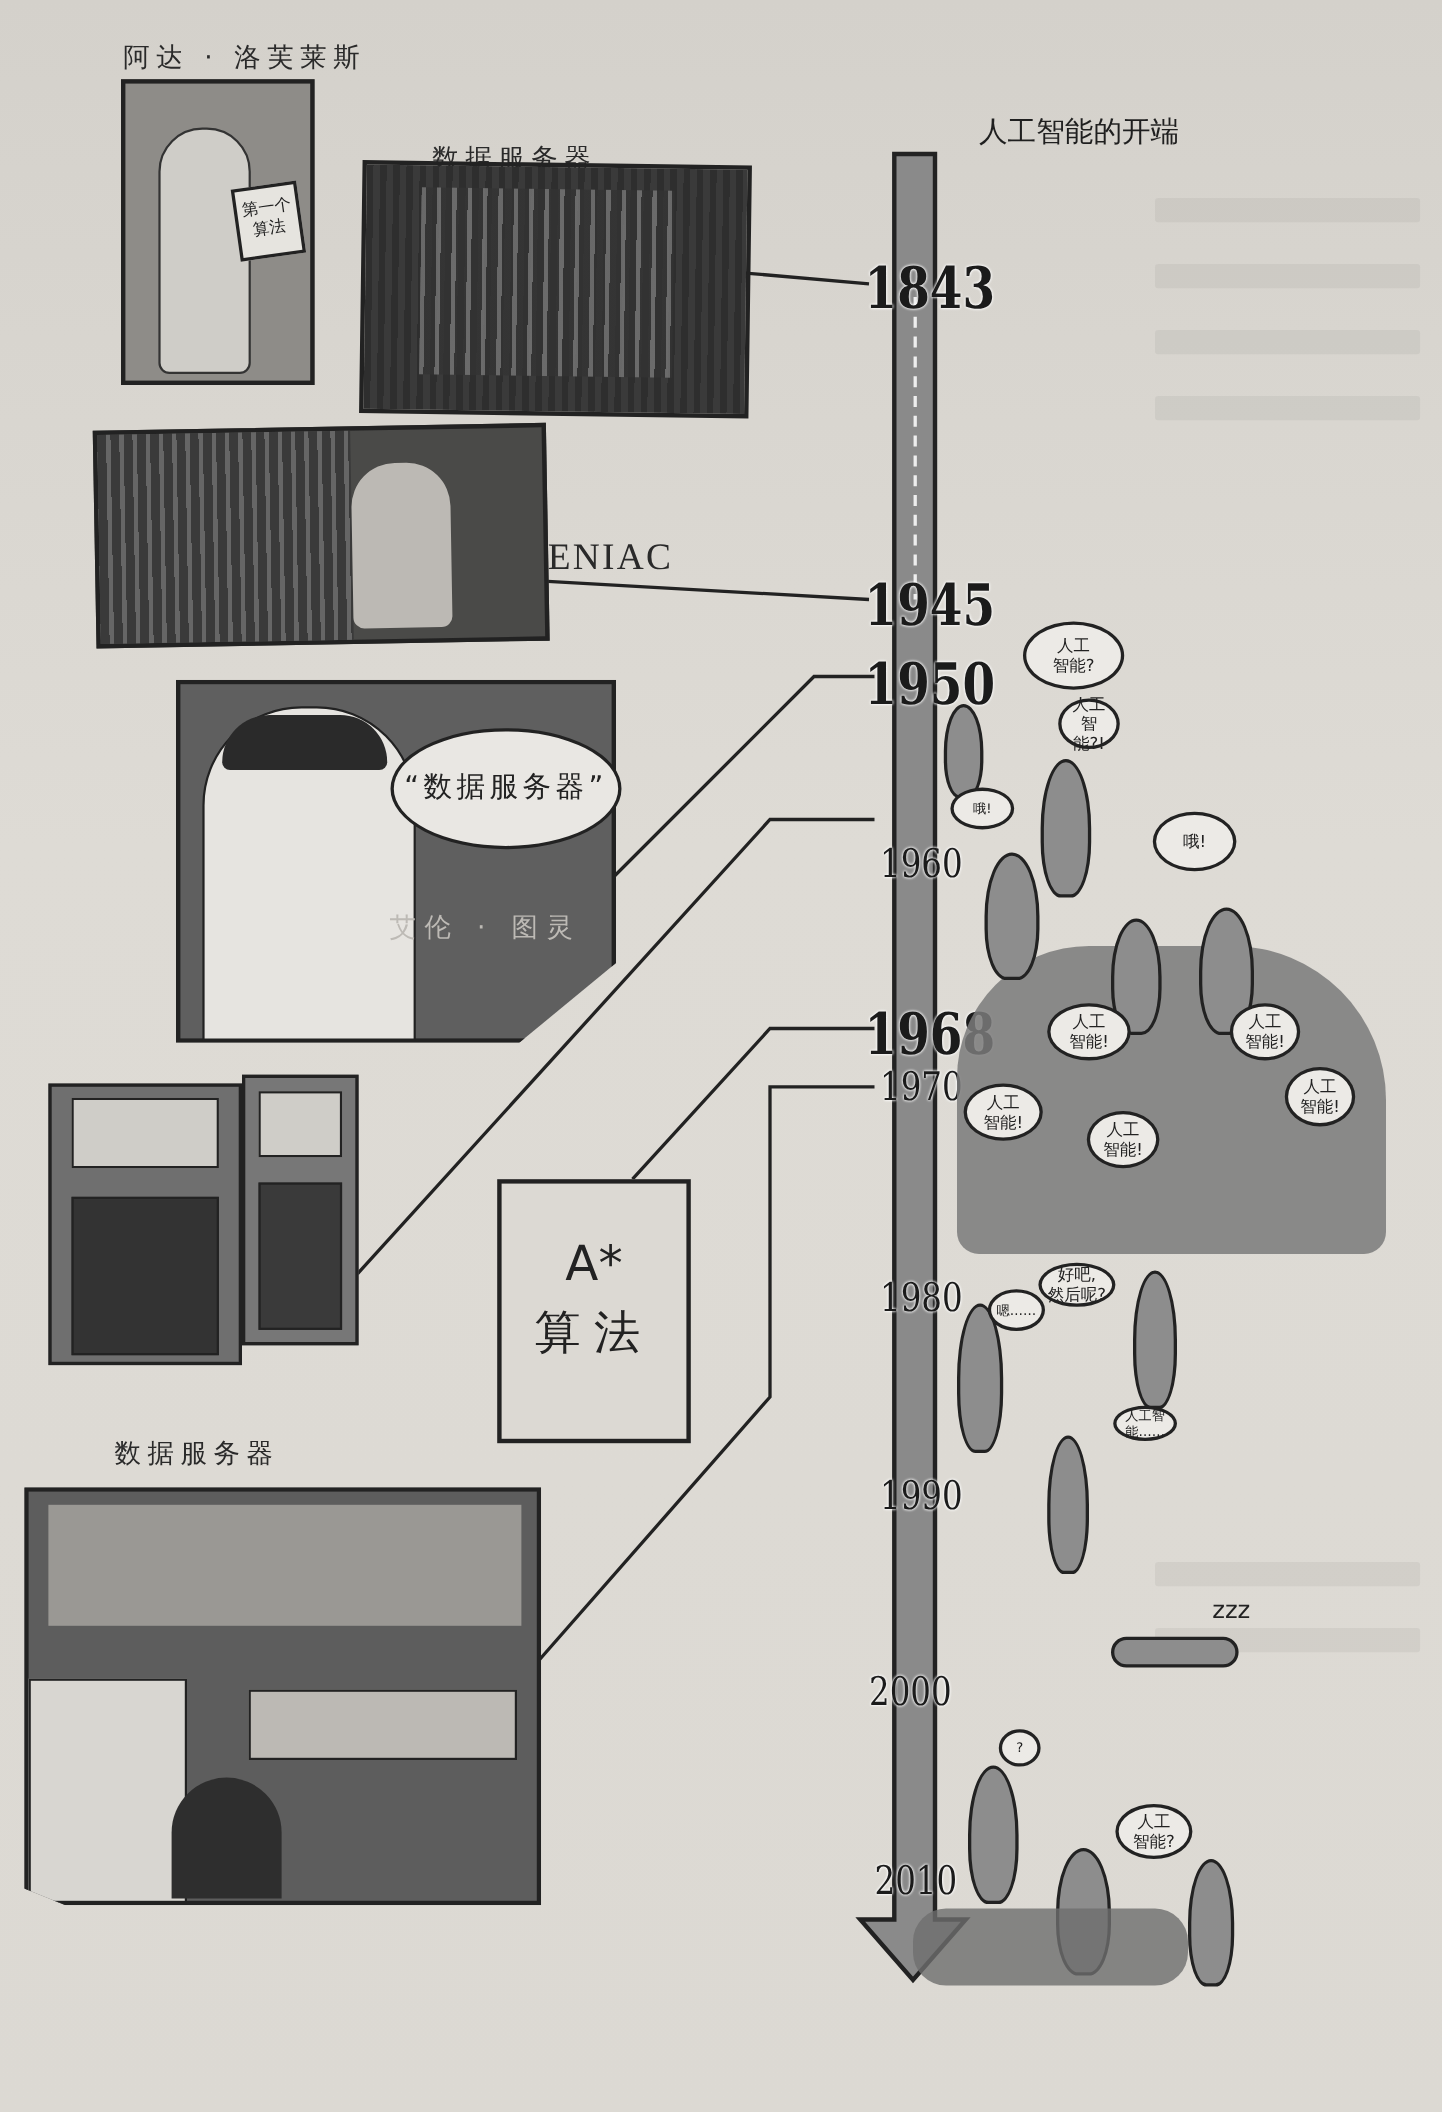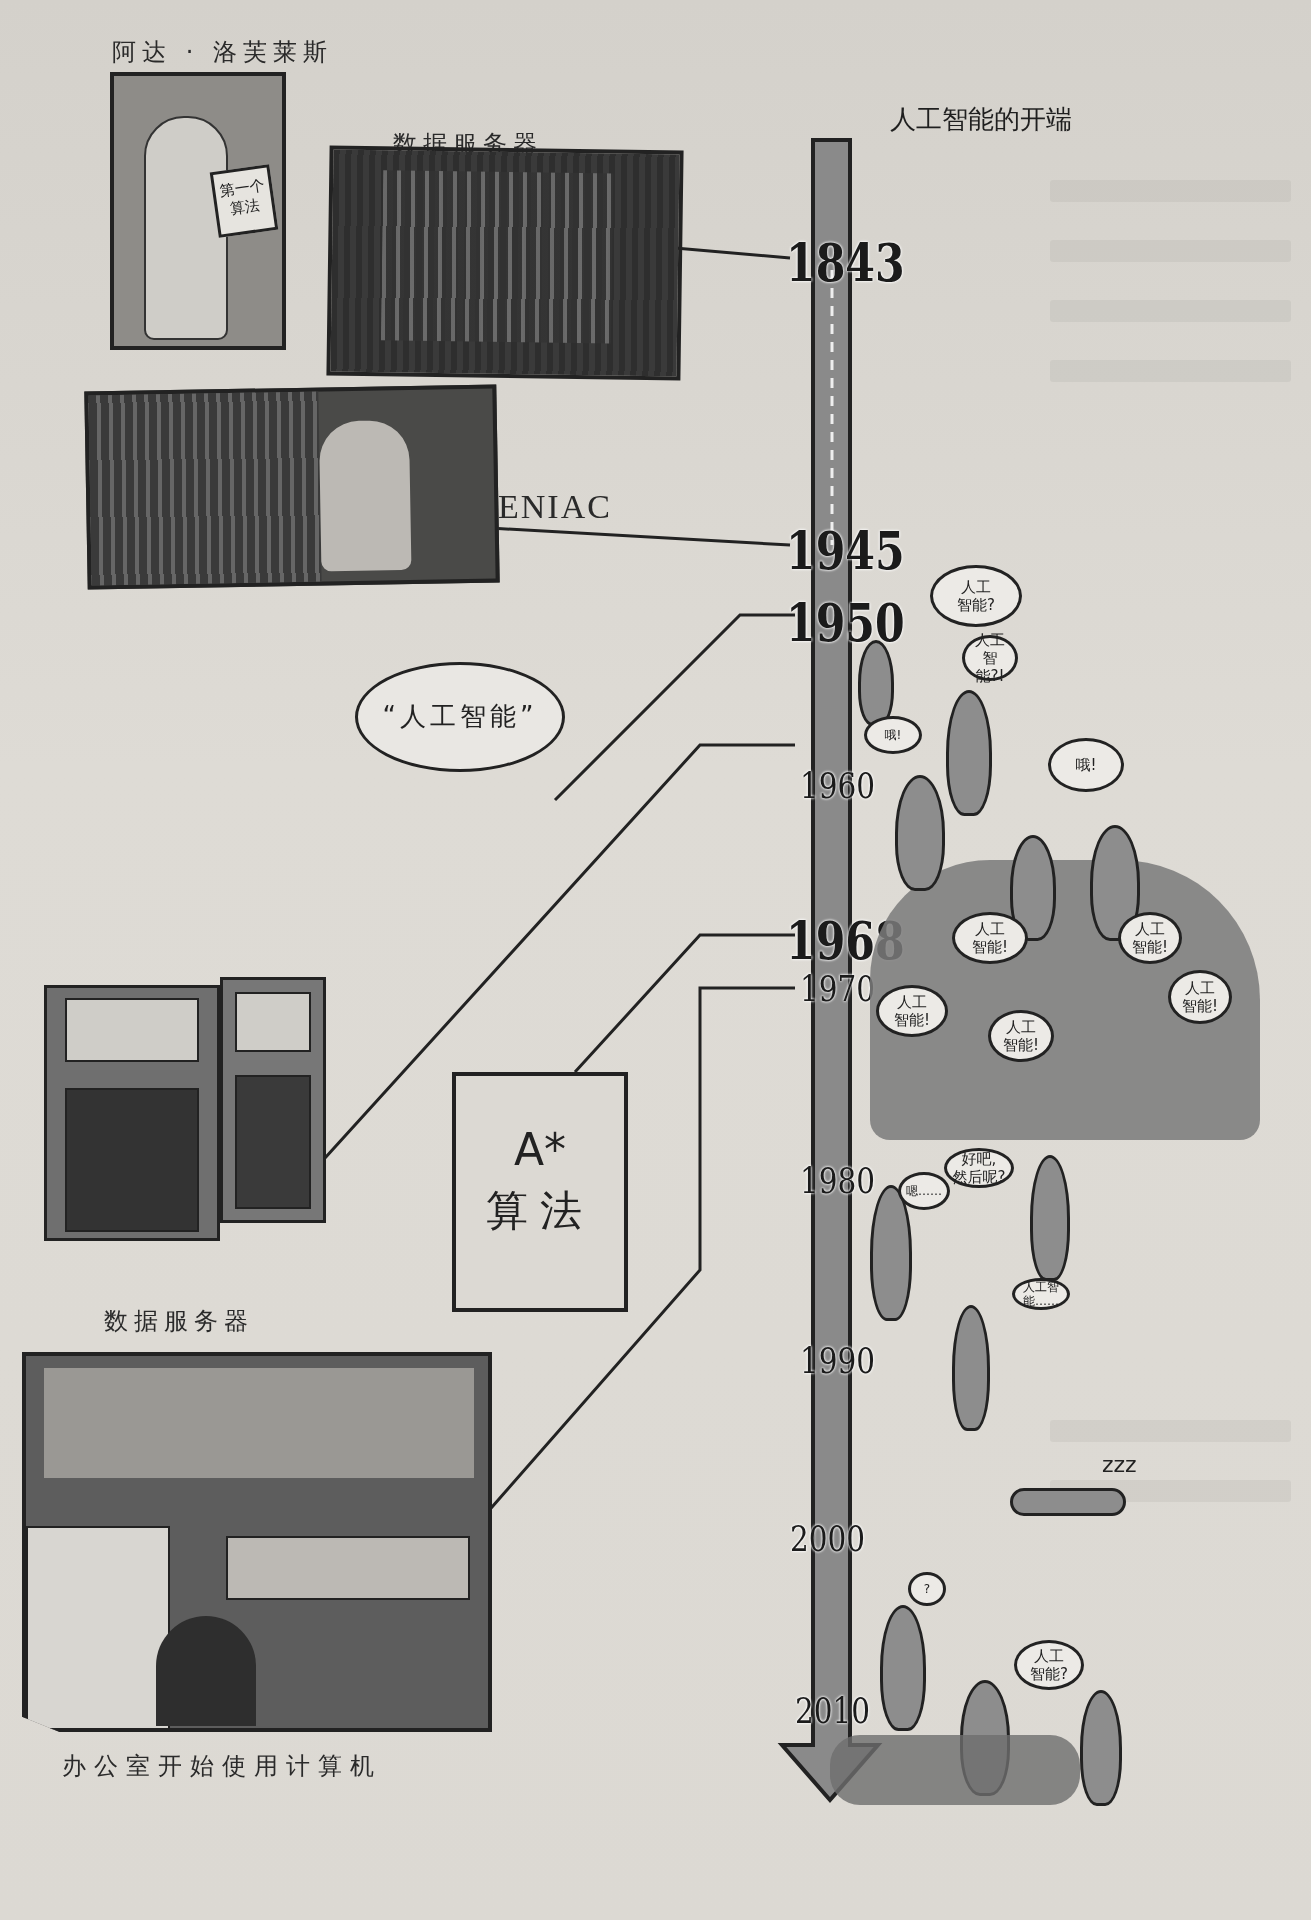--- a/index.html
+++ b/index.html
@@ -59,22 +59,27 @@
   <div class="panel dark" style="left:328px;top:148px;width:346px;height:222px;transform:rotate(0.8deg);">
     <div style="position:absolute;left:50px;top:20px;width:230px;height:170px;background:repeating-linear-gradient(90deg,#777 0 4px,#333 4px 14px);opacity:.8;"></div>
   </div>
 
   <div class="panel dark" style="left:86px;top:388px;width:404px;height:190px;transform:rotate(-1deg);background:#4a4a48;">
     <div style="position:absolute;left:0;top:0;width:230px;height:190px;background:repeating-linear-gradient(90deg,#3a3a3a 0 8px,#666 8px 12px);"></div>
     <div style="position:absolute;left:230px;top:30px;width:90px;height:150px;background:#bcb9b4;border-radius:40px 40px 10px 10px;"></div>
   </div>
   <div class="label" style="left:498px;top:488px;font-size:34px;letter-spacing:2px;font-family:Liberation Serif, serif;">ENIAC</div>
 
+  <div class="panel" style="left:160px;top:618px;width:392px;height:322px;background:#5f5f5f;clip-path:polygon(0 0,100% 0,100% 78%,78% 100%,0 100%);">
+    <div style="position:absolute;left:20px;top:20px;width:190px;height:300px;background:#e6e4e0;border-radius:90px 90px 0 0;border:2px solid #222;"></div>
+    <div style="position:absolute;left:38px;top:28px;width:150px;height:50px;background:#2a2a2a;border-radius:60px 60px 10px 10px;"></div>
+    <div style="position:absolute;left:190px;top:205px;font-size:24px;letter-spacing:8px;color:#bdbab5;">艾伦 · 图灵</div>
+  </div>
   <div class="bubble" style="left:355px;top:662px;width:210px;height:110px;font-size:26px;letter-spacing:4px;background:#e9e7e3;">
-    <span>“人工智能”</span>
+    <span>“数据服务器”</span>
   </div>
 
   <div style="position:absolute;left:44px;top:985px;width:280px;height:250px;">
     <div style="position:absolute;left:0;top:0;width:170px;height:250px;background:#6f6f6f;border:3px solid #222;">
       <div style="position:absolute;left:18px;top:10px;width:130px;height:60px;background:#cfcdc8;border:2px solid #222;"></div>
       <div style="position:absolute;left:18px;top:100px;width:130px;height:140px;background:#333;border:2px solid #222;"></div>
     </div>
     <div style="position:absolute;left:176px;top:-8px;width:100px;height:240px;background:#777;border:3px solid #222;">
       <div style="position:absolute;left:12px;top:12px;width:72px;height:56px;background:#cfcdc8;border:2px solid #222;"></div>
       <div style="position:absolute;left:12px;top:95px;width:72px;height:130px;background:#3a3a3a;border:2px solid #222;"></div>
@@ -86,21 +91,20 @@
     <div style="margin-top:48px;font-size:44px;font-family:'DejaVu Sans',sans-serif;">A*</div>
     <div style="margin-top:8px;font-size:42px;letter-spacing:12px;">算法</div>
   </div>
 
   <div class="panel" style="left:22px;top:1352px;width:462px;height:372px;background:#5d5d5d;clip-path:polygon(0 0,100% 0,100% 100%,8% 100%,0 96%);">
     <div style="position:absolute;left:18px;top:12px;width:430px;height:110px;background:#9a9894;"></div>
     <div style="position:absolute;left:0;top:170px;width:140px;height:200px;background:#d8d6d1;border:2px solid #222;"></div>
     <div style="position:absolute;left:200px;top:180px;width:240px;height:60px;background:#bcb9b4;border:2px solid #222;"></div>
     <div style="position:absolute;left:130px;top:260px;width:100px;height:110px;background:#2e2e2e;border-radius:50px 50px 0 0;"></div>
   </div>
-  <div class="label" style="left:62px;top:1750px;font-size:24px;letter-spacing:8px;">办公室开始使用计算机</div>
 
   <div class="year big" style="left:786px;top:232px;">1843</div>
   <div class="year big" style="left:786px;top:520px;">1945</div>
   <div class="year big" style="left:786px;top:592px;">1950</div>
   <div class="year small" style="left:800px;top:765px;">1960</div>
   <div class="year big" style="left:786px;top:910px;">1968</div>
   <div class="year small" style="left:800px;top:968px;">1970</div>
   <div class="year small" style="left:800px;top:1160px;">1980</div>
   <div class="year small" style="left:800px;top:1340px;">1990</div>
   <div class="year small" style="left:790px;top:1518px;">2000</div>

